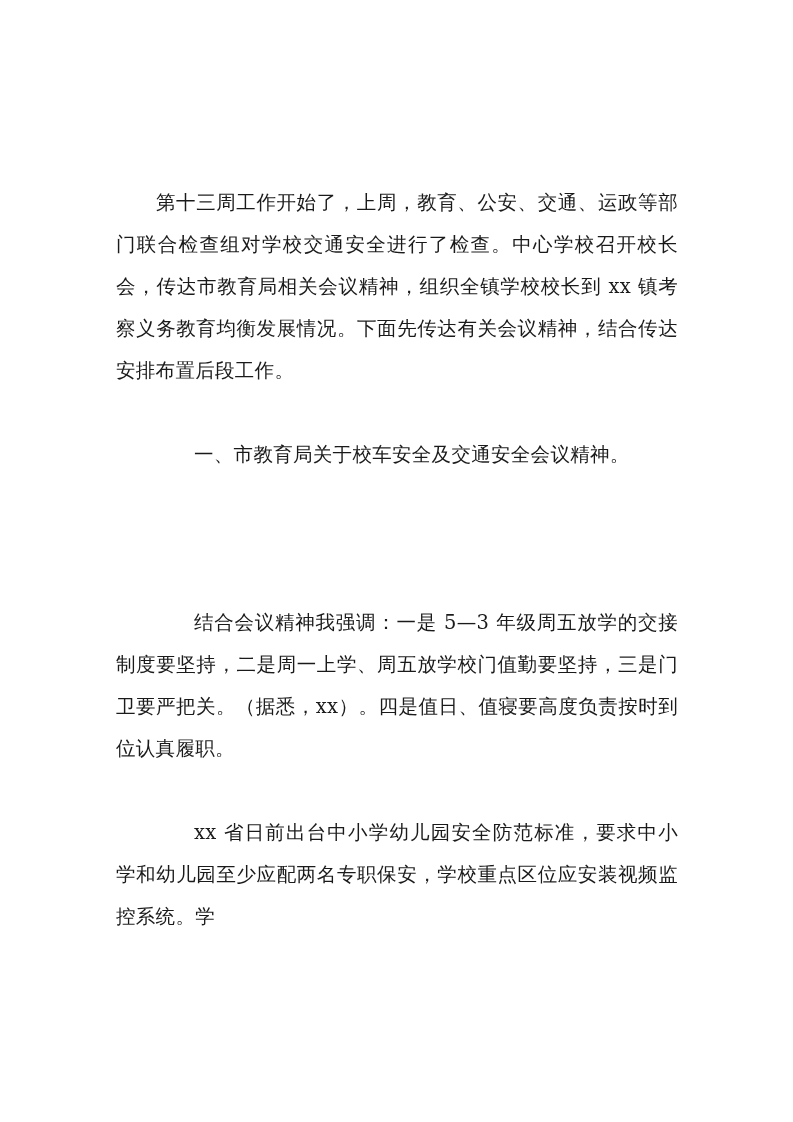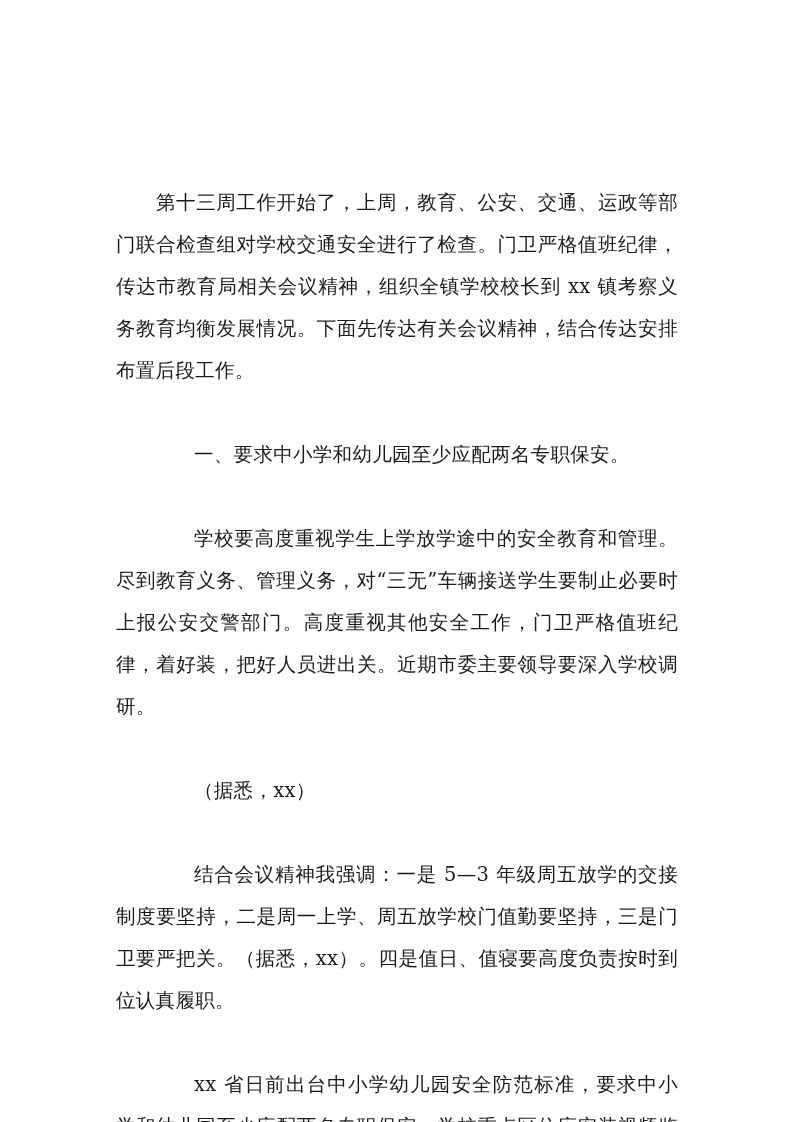--- a/index.html
+++ b/index.html
@@ -9,24 +9,22 @@
   .para { margin: 0; font-size: 19.5px; line-height: 42px; text-align: justify;
           text-align-last: left; letter-spacing: 0.3px; }
   .indent2 { text-indent: 40px; }
   .indent4 { text-indent: 78px; }
   .gap { height: 42px; }
 </style>
 </head>
 <body>
 
 <div class="page">
-  <p class="para indent2">第十三周工作开始了，上周，教育、公安、交通、运政等部门联合检查组对学校交通安全进行了检查。门卫严格值班纪律，传达市教育局相关会议精神，组织全镇学校校长到 xx 镇考察义务教育均衡发展情况。下面先传达有关会议精神，结合传达安排布置后段工作。</p>
+  <p class="para indent2">第十三周工作开始了，上周，教育、公安、交通、运政等部门联合检查组对学校交通安全进行了检查。中心学校召开校长会，传达市教育局相关会议精神，组织全镇学校校长到 xx 镇考察义务教育均衡发展情况。下面先传达有关会议精神，结合传达安排布置后段工作。</p>
   <div class="gap"></div>
-  <p class="para indent4">一、要求中小学和幼儿园至少应配两名专职保安。</p>
+  <p class="para indent4">一、市教育局关于校车安全及交通安全会议精神。</p>
   <div class="gap"></div>
-  <p class="para indent4">学校要高度重视学生上学放学途中的安全教育和管理。尽到教育义务、管理义务，对“三无”车辆接送学生要制止必要时上报公安交警部门。高度重视其他安全工作，门卫严格值班纪律，着好装，把好人员进出关。近期市委主要领导要深入学校调研。</p>
   <div class="gap"></div>
-  <p class="para indent4">（据悉，xx）</p>
   <div class="gap"></div>
   <p class="para indent4">结合会议精神我强调：一是 5—3 年级周五放学的交接制度要坚持，二是周一上学、周五放学校门值勤要坚持，三是门卫要严把关。（据悉，xx）。四是值日、值寝要高度负责按时到位认真履职。</p>
   <div class="gap"></div>
   <p class="para indent4">xx 省日前出台中小学幼儿园安全防范标准，要求中小学和幼儿园至少应配两名专职保安，学校重点区位应安装视频监控系统。学</p>
 </div>
 
 </body></html>

